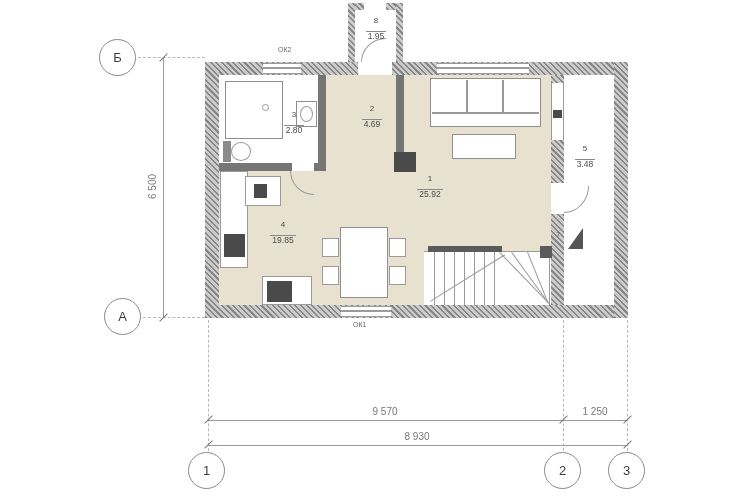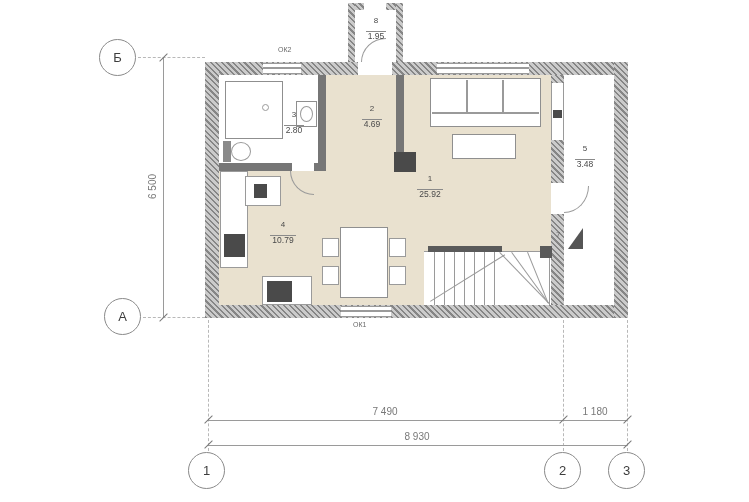--- a/index.html
+++ b/index.html
@@ -129,21 +129,21 @@
   <div class="rlabel" style="left:352px;top:104px;">
     <span class="rnum">2</span>
     <span class="rarea">4.69</span>
   </div>
   <div class="rlabel" style="left:274px;top:110px;">
     <span class="rnum">3</span>
     <span class="rarea">2.80</span>
   </div>
   <div class="rlabel" style="left:263px;top:220px;">
     <span class="rnum">4</span>
-    <span class="rarea">10.79</span>
+    <span class="rarea">19.85</span>
   </div>
   <div class="rlabel" style="left:565px;top:144px;">
     <span class="rnum">5</span>
     <span class="rarea">3.48</span>
   </div>
   <div class="rlabel" style="left:356px;top:16px;">
     <span class="rnum">8</span>
     <span class="rarea">1.95</span>
   </div>
 
@@ -161,21 +161,21 @@
 
   <div class="dimline" style="left:163px;top:57px;width:1px;height:261px;"></div>
   <div class="tick" style="left:158px;top:57px;"></div>
   <div class="tick" style="left:158px;top:317px;"></div>
   <div class="dimtxt" style="left:122px;top:181px;width:60px;transform:rotate(-90deg);">6 500</div>
 
   <div class="dimline" style="left:208px;top:420px;width:419px;height:1px;"></div>
   <div class="tick" style="left:203px;top:419px;"></div>
   <div class="tick" style="left:558px;top:419px;"></div>
   <div class="tick" style="left:622px;top:419px;"></div>
-  <div class="dimtxt" style="left:345px;top:406px;width:80px;">7 490</div>
-  <div class="dimtxt" style="left:565px;top:406px;width:60px;">1 180</div>
+  <div class="dimtxt" style="left:345px;top:406px;width:80px;">9 570</div>
+  <div class="dimtxt" style="left:565px;top:406px;width:60px;">1 250</div>
 
   <div class="dimline" style="left:208px;top:445px;width:419px;height:1px;"></div>
   <div class="tick" style="left:203px;top:444px;"></div>
   <div class="tick" style="left:622px;top:444px;"></div>
   <div class="dimtxt" style="left:377px;top:431px;width:80px;">8 930</div>
 
 </div>
 
 </body></html>

